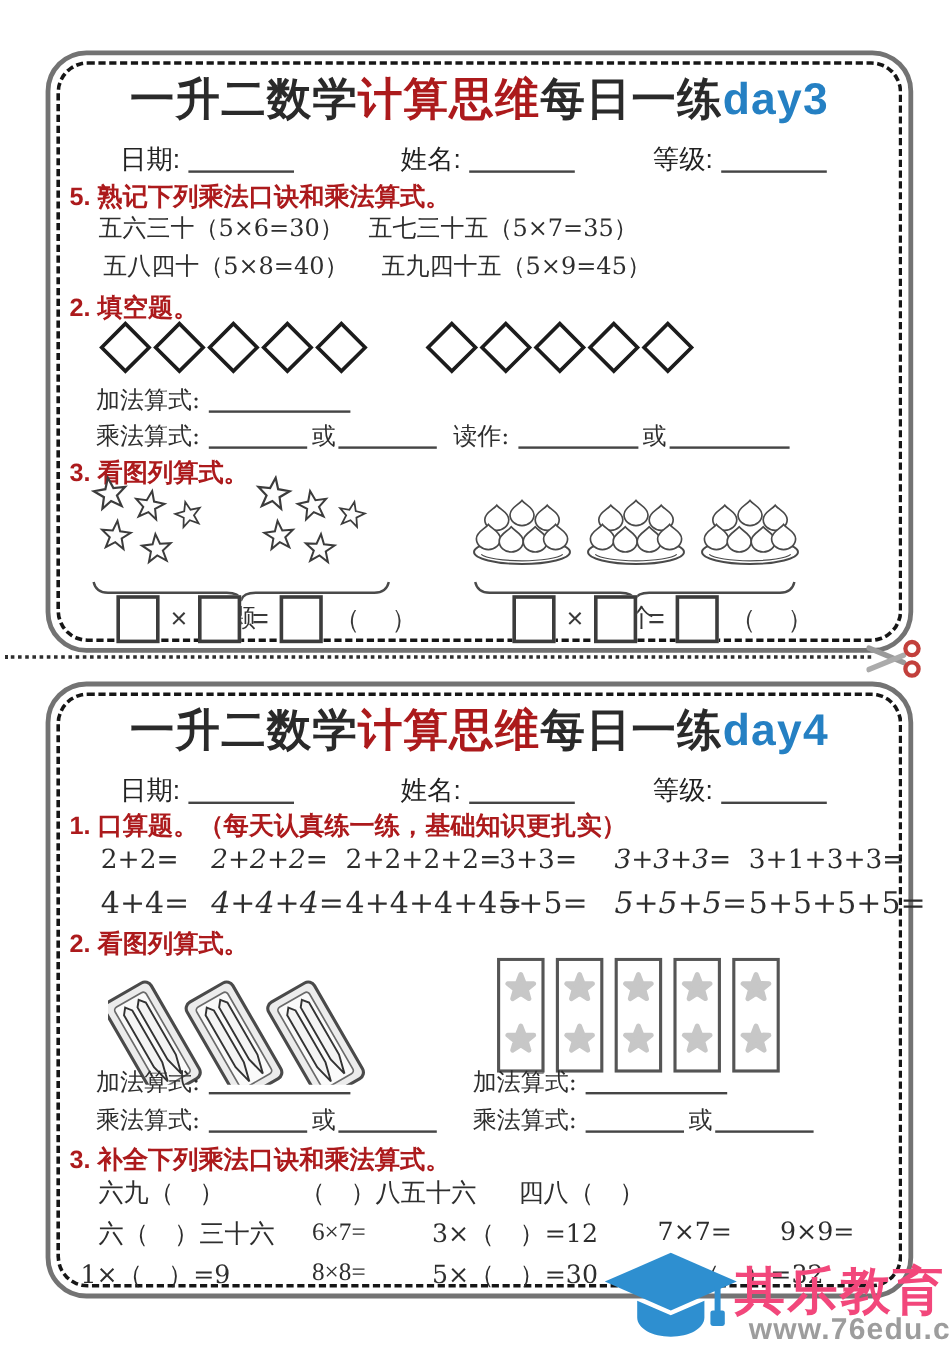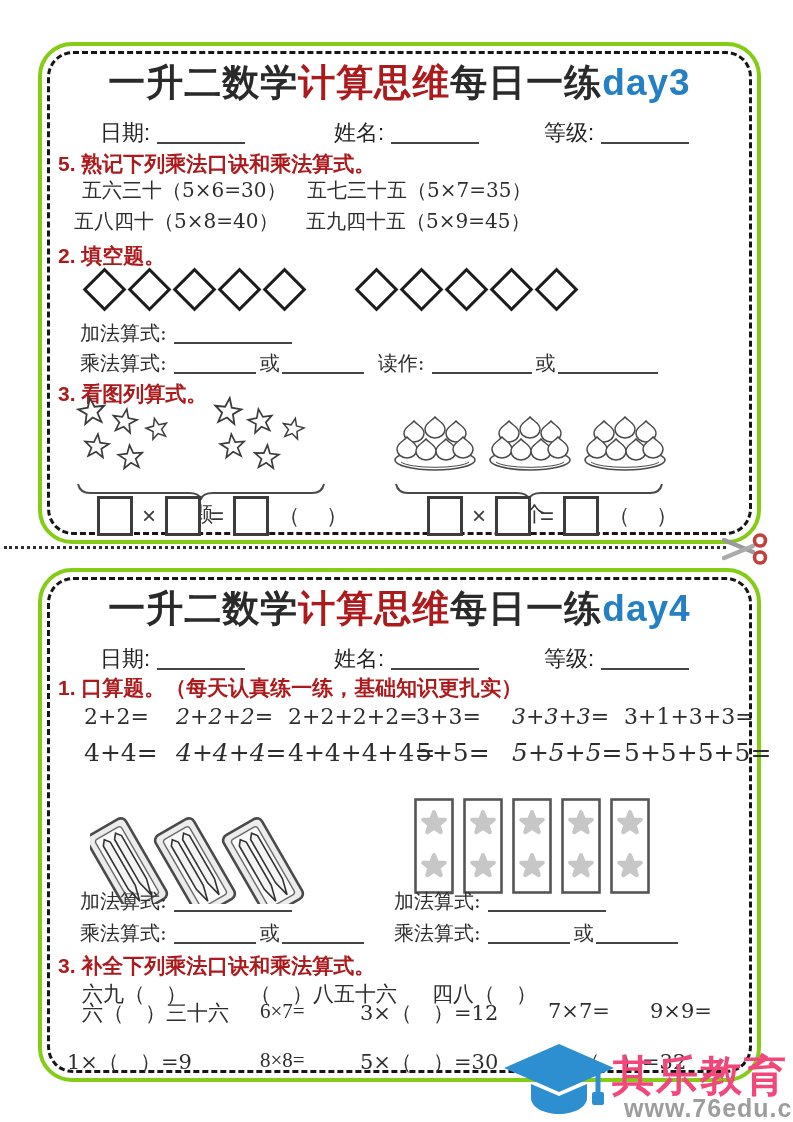--- a/index.html
+++ b/index.html
@@ -2,21 +2,21 @@
 <html><head>
 <meta charset="utf-8">
 <style>
   html,body{margin:0;padding:0;}
   body{
     width:793px;height:1122px;position:relative;background:#ffffff;overflow:hidden;
     font-family:"Liberation Sans","DejaVu Sans",sans-serif;color:#2a2a2a;
   }
   .abs{position:absolute;}
   
-  .card{position:absolute;left:38px;width:715px;background:#fff;border:4px solid #84cc16;border-radius:34px;}
+  .card{position:absolute;left:38px;width:715px;background:#fff;border:4px solid #737373;border-radius:34px;}
   .card-inner{position:absolute;inset:5px;border:3px dashed #161616;border-radius:26px;pointer-events:none;}
   
   .sheet-title{left:0;right:0;top:12px;text-align:center;font-size:37px;font-weight:800;letter-spacing:1px;white-space:nowrap;}
   .t-red{color:#ac1a1c;}
   .t-blue{color:#2580c3;}
   
   .meta-row{top:72px;left:0;width:100%;font-size:22px;color:#222;}
   .meta-group{position:absolute;white-space:nowrap;}
   .blank{display:inline-block;border-bottom:2px solid #454545;height:21px;vertical-align:-4px;margin-left:7px;}
   .blank.w88{width:88px;} .blank.w82{width:82px;} .blank.w100{width:100px;} .blank.w118{width:118px;}
@@ -60,21 +60,21 @@
     <span class="meta-group" style="left:292px;"><span>姓名:</span><span class="blank w88"></span></span>
     <span class="meta-group" style="left:502px;"><span>等级:</span><span class="blank w88"></span></span>
   </div>
 
   <div class="abs q-head" style="top:104px;left:16px;">5. 熟记下列乘法口诀和乘法算式。</div>
 
   <div class="abs q-line" style="top:131px;left:40px;">
     <span class="w225">五六三十（5×6=30）</span>
     <span>五七三十五（5×7=35）</span>
   </div>
-  <div class="abs q-line" style="top:162px;left:32px;">
+  <div class="abs q-line" style="top:162px;left:44px;">
     <span class="w232">五八四十（5×8=40）</span>
     <span>五九四十五（5×9=45）</span>
   </div>
 
   <div class="abs q-head" style="top:196px;left:16px;">2. 填空题。</div>
 
   <div class="abs diamond-row" style="top:222px;left:40px;">
     <span class="diamond"></span>
       <span class="diamond"></span>
       <span class="diamond"></span>
@@ -197,20 +197,21 @@
   </div>
   <div class="abs q-line" style="top:166px;left:42px;font-size:25px;">
     <span class="w92">4+4=</span>
     <span class="w112">4+4+4=</span>
     <span class="w128">4+4+4+4=</span>
     <span class="w96">5+5=</span>
     <span class="w112">5+5+5=</span>
     <span>5+5+5+5=</span>
   </div>
 
+  <div class="abs q-head" style="top:200px;left:16px;">2. 看图列算式。</div>
 
   <div class="abs" style="top:232px;left:48px;width:220px;height:96px;">
     <svg width="220" height="100" viewBox="0 0 220 100">
       <defs>
         <g id="penbox">
           <rect x="1" y="1" width="44" height="92" rx="6" fill="#ececec" stroke="#4a4a4a" stroke-width="2.6"></rect>
           <rect x="8" y="8" width="30" height="78" rx="3" fill="#fafafa" stroke="#6a6a6a" stroke-width="1.4"></rect>
           <path d="M17,12 l4,5 v50 l-4,16 l-4,-16 v-50 z" fill="#f4f4f4" stroke="#333" stroke-width="1.6"></path>
           <path d="M30,12 l4,5 v50 l-4,16 l-4,-16 v-50 z" fill="#f4f4f4" stroke="#333" stroke-width="1.6"></path>
         </g>
@@ -252,21 +253,21 @@
     <span>乘法算式:</span><span class="blank w82"></span><span style="margin-left:4px;">或</span><span class="blank w82" style="margin-left:2px;"></span>
   </div>
 
   <div class="abs q-head" style="top:380px;left:16px;">3. 补全下列乘法口诀和乘法算式。</div>
 
   <div class="abs q-line" style="top:408px;left:40px;font-size:21px;">
     <span class="w168">六九（　）</span>
     <span class="w182">（　）八五十六</span>
     <span class="w168">四八（　）</span>
   </div>
-  <div class="abs q-line" style="top:427px;left:40px;font-size:21px;">
+  <div class="abs q-line" style="top:442px;left:40px;font-size:21px;">
     <span class="w178">六（　）三十六</span>
     <span class="w100">6×7=</span>
     <span class="w188">3×（　）=12</span>
     <span class="w102">7×7=</span>
     <span>9×9=</span>
   </div>
   <div class="abs q-line" style="top:476px;left:25px;font-size:21px;">
     <span class="w193">1×（　）=9</span>
     <span class="w100">8×8=</span>
     <span class="w188">5×（　）=30</span>

